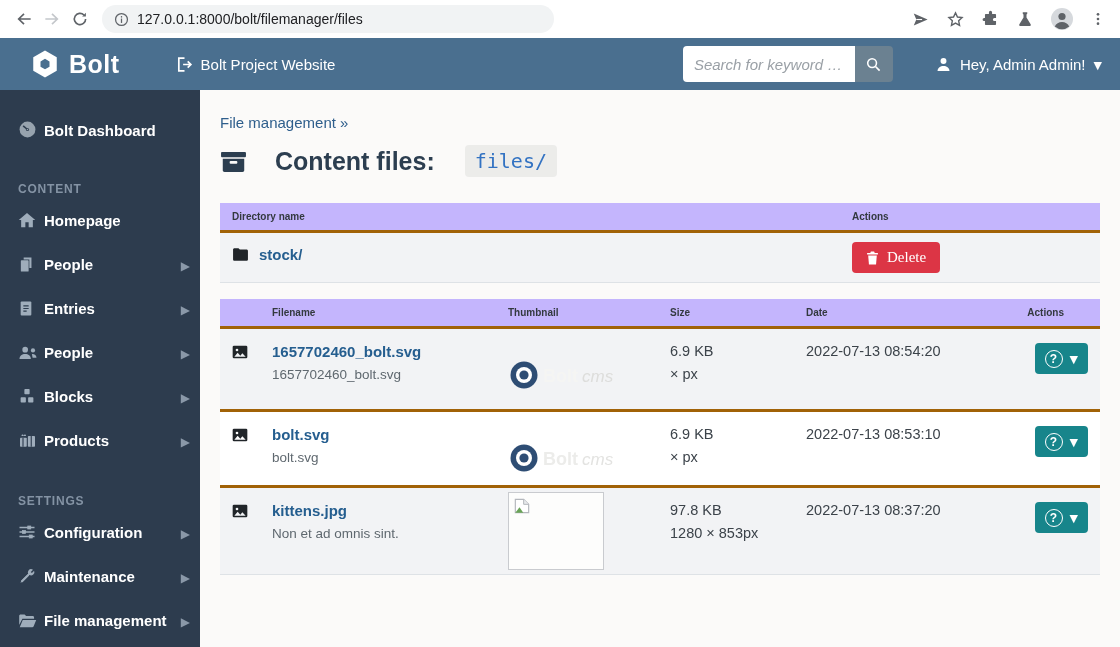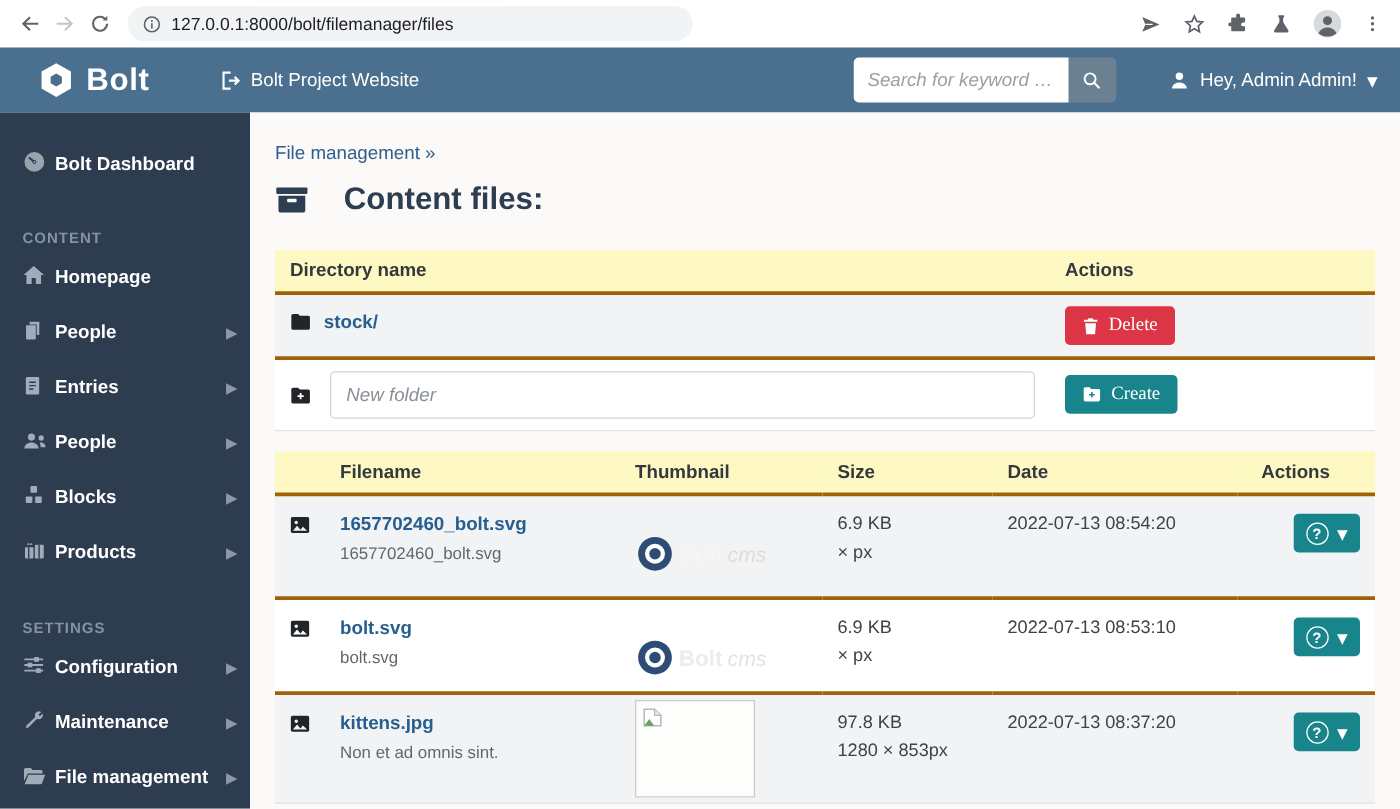--- a/index.html
+++ b/index.html
@@ -43,21 +43,21 @@
   
   .main { flex:1; background:#fbfaf9; padding:24px 20px 0; overflow:hidden; }
   .breadcrumb { font-size:15px; color:#2e5e8c; text-decoration:none; display:inline-block; }
   .page-title { display:flex; align-items:center; gap:28px; margin-top:13px; }
   .page-title h1 { font-size:25px; color:#2c3e50; font-weight:bold; }
   .path-chip { font-family:"DejaVu Sans Mono","Liberation Mono",monospace; font-size:20px; color:#3272c2; background:#ececea; border-radius:4px; padding:4px 10px; margin-left:2px; }
 
   table { width:100%; border-collapse:collapse; font-size:15px; }
   .dir-table { margin-top:26px; }
   .files-table { margin-top:16px; }
-  th { background:#fef9c3; text-align:left; padding:8px 12px; color:#33393f; font-size:15px; }
+  th { background:#c4b5fd; text-align:left; padding:8px 12px; color:#33393f; font-size:10px; }
   tbody tr { border-top:3px solid #a16207; }
   table { border-bottom:1px solid #dee2e6; }
   td { padding:14px 12px; vertical-align:top; }
   .dir-table td { padding:9px 12px; }
   tr.shade { background:#f2f3f5; }
   tr.plain { background:#ffffff; }
 
   .dir-name-cell { display:flex; align-items:center; gap:10px; padding:4px 0; }
   .dir-link, .file-link { color:#255e8f; font-weight:bold; text-decoration:none; font-size:15px; }
   .newfolder-cell { display:flex; align-items:center; gap:15px; }
@@ -306,20 +306,21 @@
 
       <div class="page-title">
         <span style="display:flex;">
           <svg width="27" height="23" viewBox="0 0 28 24" fill="#2c3e50">
               <rect x="1" y="2" width="26" height="5.5" rx="1"></rect>
               <path d="M2.8 9h22.4v12.2c0 .9-.8 1.8-1.8 1.8H4.6c-1 0-1.8-.9-1.8-1.8z"></path>
               <rect x="10" y="11.5" width="8" height="2.8" rx="1" fill="#fbfaf9"></rect>
             </svg>
         </span>
         <h1>Content files:</h1>
+        <span class="path-chip">files/</span>
       </div>
 
       
       <table class="dir-table">
         <colgroup>
             <col style="width:620px">
             <col>
           </colgroup>
         <thead>
           <tr>
@@ -341,44 +342,20 @@
             </td>
             <td>
               <button class="btn btn-danger">
                 <span style="display:flex;">
                   <svg width="13" height="14" viewBox="0 0 24 26" fill="#fff">
                       <path d="M9 1h6l1.2 2.5H22v2.8H2V3.5h5.8z"></path>
                       <path d="M4 8.5h16L18.6 25H5.4z"></path>
                     </svg>
                 </span>
                 <span>Delete</span>
-              </button>
-            </td>
-          </tr>
-          <tr class="plain">
-            <td>
-              <span class="newfolder-cell">
-                <span style="display:flex;">
-                  <svg width="17" height="15" viewBox="0 0 24 20" fill="#212529">
-                      <path d="M1.5 3c0-1.1.9-2 2-2h5.6l2 2h9.4c1.1 0 2 .9 2 2v12c0 1.1-.9 2-2 2h-17c-1.1 0-2-.9-2-2z"></path>
-                      <path d="M12 7v7M8.5 10.5h7" stroke="#fff" stroke-width="2"></path>
-                    </svg>
-                </span>
-                <input class="newfolder-input" type="text" placeholder="New folder" style="">
-              </span>
-            </td>
-            <td style="padding-top:12px;">
-              <button class="btn btn-teal">
-                <span style="display:flex;">
-                  <svg width="15" height="13" viewBox="0 0 24 20" fill="#fff">
-                      <path d="M1.5 3c0-1.1.9-2 2-2h5.6l2 2h9.4c1.1 0 2 .9 2 2v12c0 1.1-.9 2-2 2h-17c-1.1 0-2-.9-2-2z"></path>
-                      <path d="M12 7v7M8.5 10.5h7" stroke="#17858b" stroke-width="2"></path>
-                    </svg>
-                </span>
-                <span>Create</span>
               </button>
             </td>
           </tr>
         </tbody>
       </table>
 
       
       <table class="files-table">
         <colgroup>
           <col style="width:40px">

